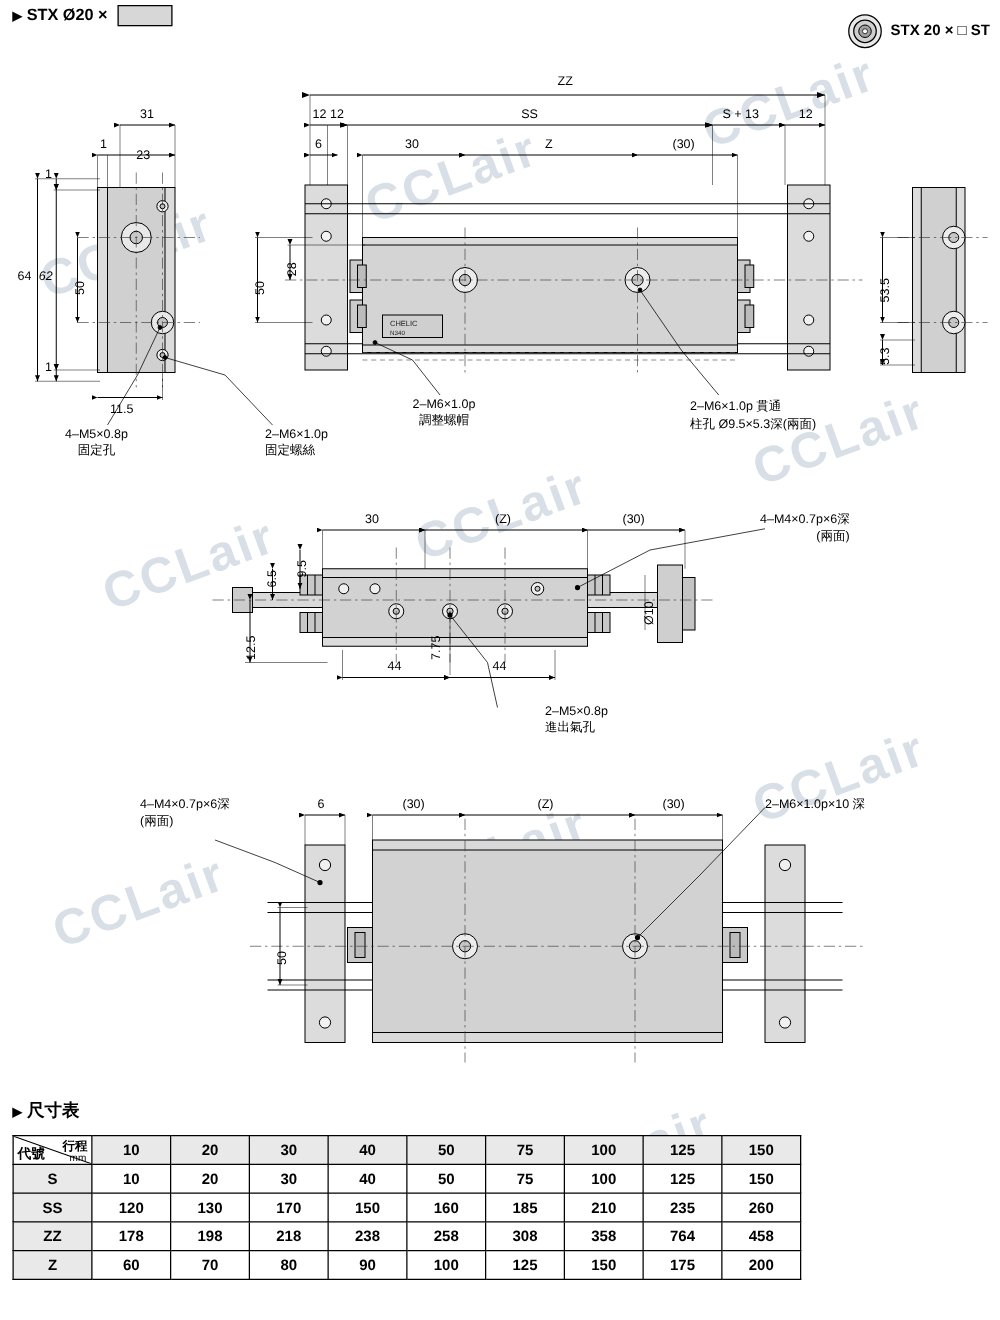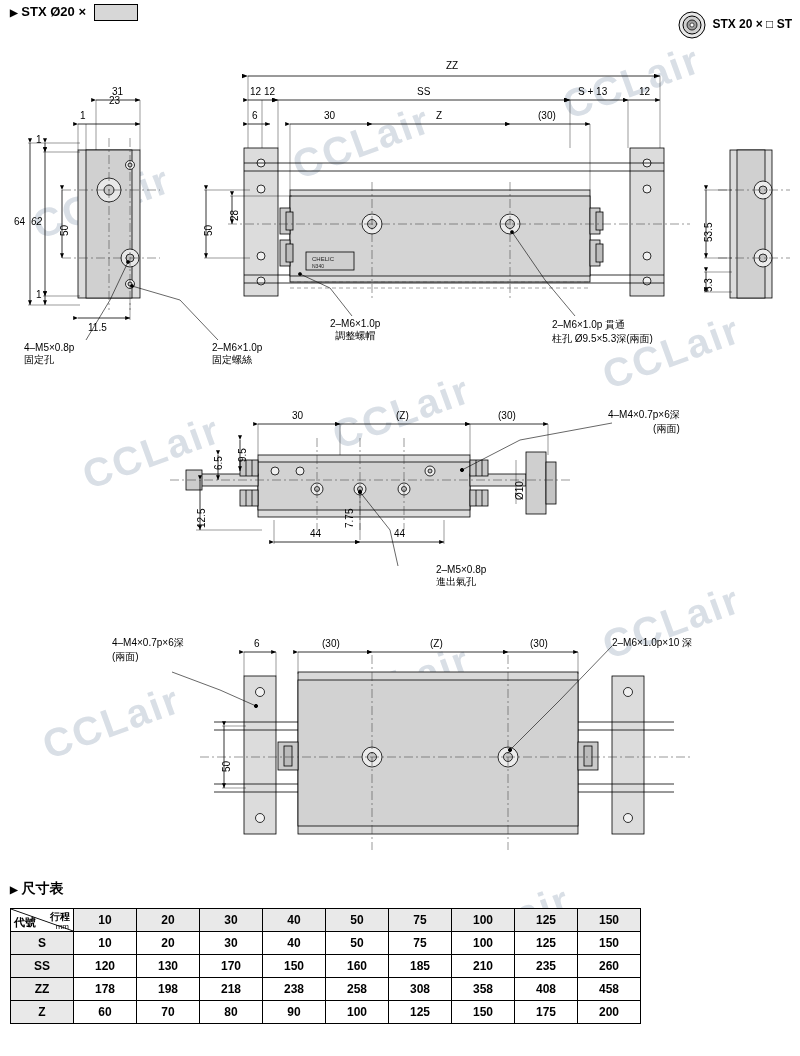--- a/index.html
+++ b/index.html
@@ -372,21 +372,21 @@
     </g>
 </svg>
 
 <div class="lbl" style="left:446px; top:60px;">ZZ</div>
 <div class="lbl" style="left:417px; top:86px;">SS</div>
 <div class="lbl" style="left:578px; top:86px;">S + 13</div>
 <div class="lbl" style="left:639px; top:86px;">12</div>
 <div class="lbl" style="left:250px; top:86px;">12</div>
 <div class="lbl" style="left:264px; top:86px;">12</div>
 <div class="lbl" style="left:112px; top:86px;">31</div>
-<div class="lbl" style="left:109px; top:95px;">23</div>
+<div class="lbl" style="left:109px; top:119px;">23</div>
 <div class="lbl" style="left:80px; top:110px;">1</div>
 <div class="lbl" style="left:252px; top:110px;">6</div>
 <div class="lbl" style="left:324px; top:110px;">30</div>
 <div class="lbl" style="left:436px; top:110px;">Z</div>
 <div class="lbl" style="left:538px; top:110px;">(30)</div>
 <div class="lbl" style="left:14px; top:216px;">64</div>
 <div class="lbl" style="left:31px; top:216px;font-style:italic;">62</div>
 <div class="vlbl" style="left:59px; top:236px;">50</div>
 <div class="vlbl" style="left:203px; top:236px;">50</div>
 <div class="vlbl" style="left:229px; top:221px;">28</div>
@@ -397,21 +397,21 @@
 <div class="vlbl" style="left:703px; top:292px;">5.3</div>
 
 <div class="lbl" style="left:330px; top:318px; text-align:center;">
   <div>2–M6×1.0p</div>
   <div>調整螺帽</div>
 </div>
 <div class="lbl" style="left:552px; top:318px;">
   <div>2–M6×1.0p 貫通</div>
   <div>柱孔 Ø9.5×5.3深(兩面)</div>
 </div>
-<div class="lbl" style="left:24px; top:342px;">
+<div class="lbl" style="left:52px; top:342px;text-align:center;">
   <div>4–M5×0.8p</div>
   <div>固定孔</div>
 </div>
 <div class="lbl" style="left:212px; top:342px;">
   <div>2–M6×1.0p</div>
   <div>固定螺絲</div>
 </div>
 
 <div class="lbl" style="left:292px; top:410px;">30</div>
 <div class="lbl" style="left:396px; top:410px;">(Z)</div>
@@ -501,21 +501,21 @@
     </tr>
     <tr>
       <td class="rowh">ZZ</td>
       <td>178</td>
       <td>198</td>
       <td>218</td>
       <td>238</td>
       <td>258</td>
       <td>308</td>
       <td>358</td>
-      <td>408</td>
+      <td>764</td>
       <td>458</td>
     </tr>
     <tr>
       <td class="rowh">Z</td>
       <td>60</td>
       <td>70</td>
       <td>80</td>
       <td>90</td>
       <td>100</td>
       <td>125</td>

